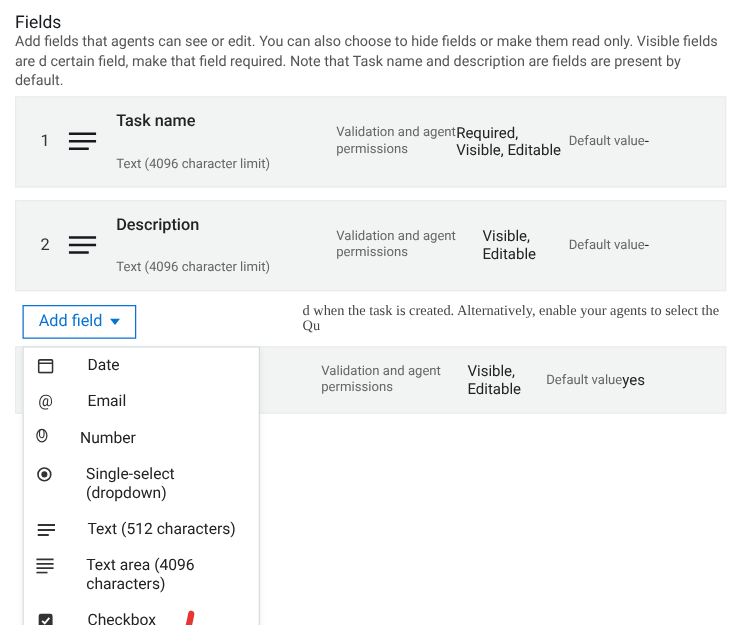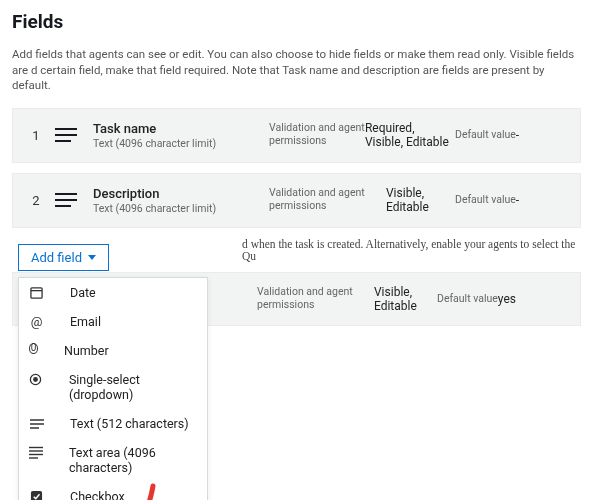--- a/index.html
+++ b/index.html
@@ -8,45 +8,45 @@
     font-size: 13px;
     color: #16191f;
     background: #fff;
     width: 593px;
     height: 500px;
     overflow: hidden;
     position: relative;
     padding: 10px 12px;
   }
   h2.section-title {
-    font-size: 19px;
-    font-weight: 700;
-    margin-bottom: 14px;
+    font-size: 14px;
+    font-weight: 400;
+    margin-bottom: 0;
   }
   .section-desc {
     font-size: 11.5px;
     color: #555;
     line-height: 1.35;
-    margin-bottom: 14px;
+    margin-bottom: 4px;
   }
   .field-row {
     background: #f2f3f3;
     border: 1px solid #e9ebed;
     margin-bottom: 10px;
     padding: 12px 10px;
     display: grid;
     grid-template-columns: 26px 32px 170px 180px auto;
     align-items: center;
     gap: 6px;
   }
   .row-index { font-size: 13px; color: #333; text-align: center; }
   .drag-icon svg { display: block; }
   .field-main { display: flex; flex-direction: column; }
   .field-label { font-size: 13px; font-weight: 500; color: #222; }
-  .field-sub { font-size: 10.5px; color: #666; margin-top: 1px; }
+  .field-sub { font-size: 10.5px; color: #666; margin-top: 19px; }
   .col-label { font-size: 10.5px; color: #666; margin-bottom: 1px; }
   .col-value { font-size: 12px; color: #222; }
   .col { display: flex; flex-direction: row; }
   .body-text {
     font-size: 11.5px;
     color: #444;
     margin: 6px 0 10px 0;
     padding-left: 230px;
     font-family: Liberation Serif, serif;
   }

